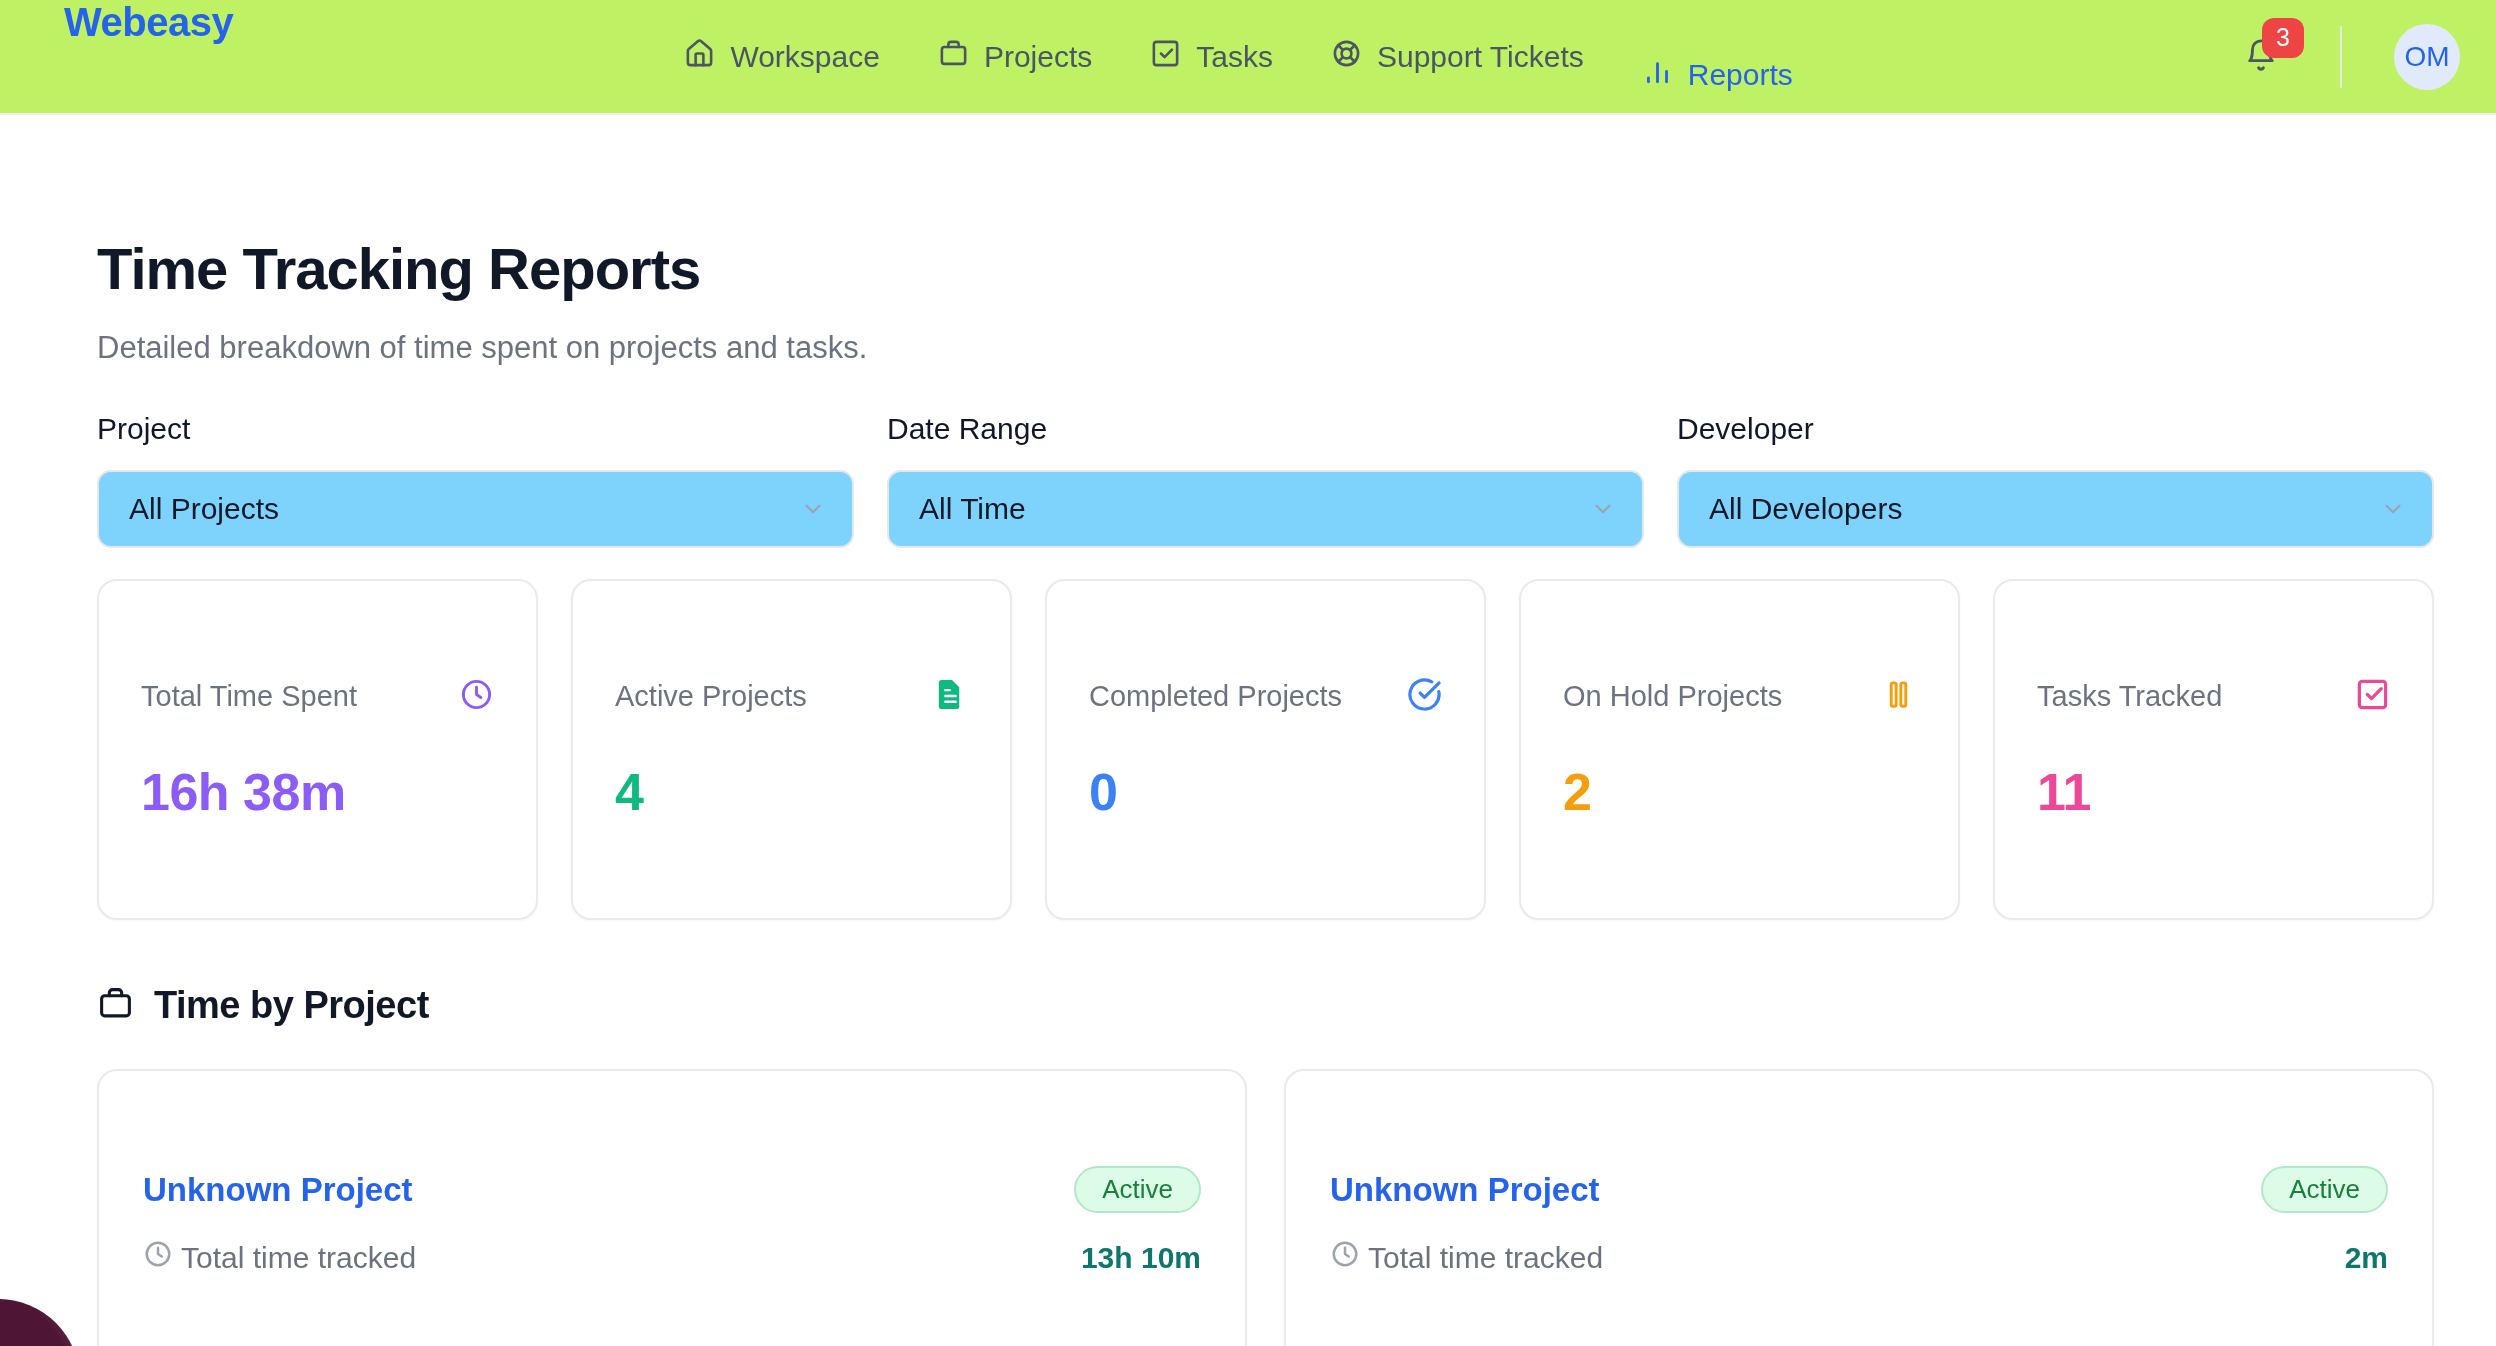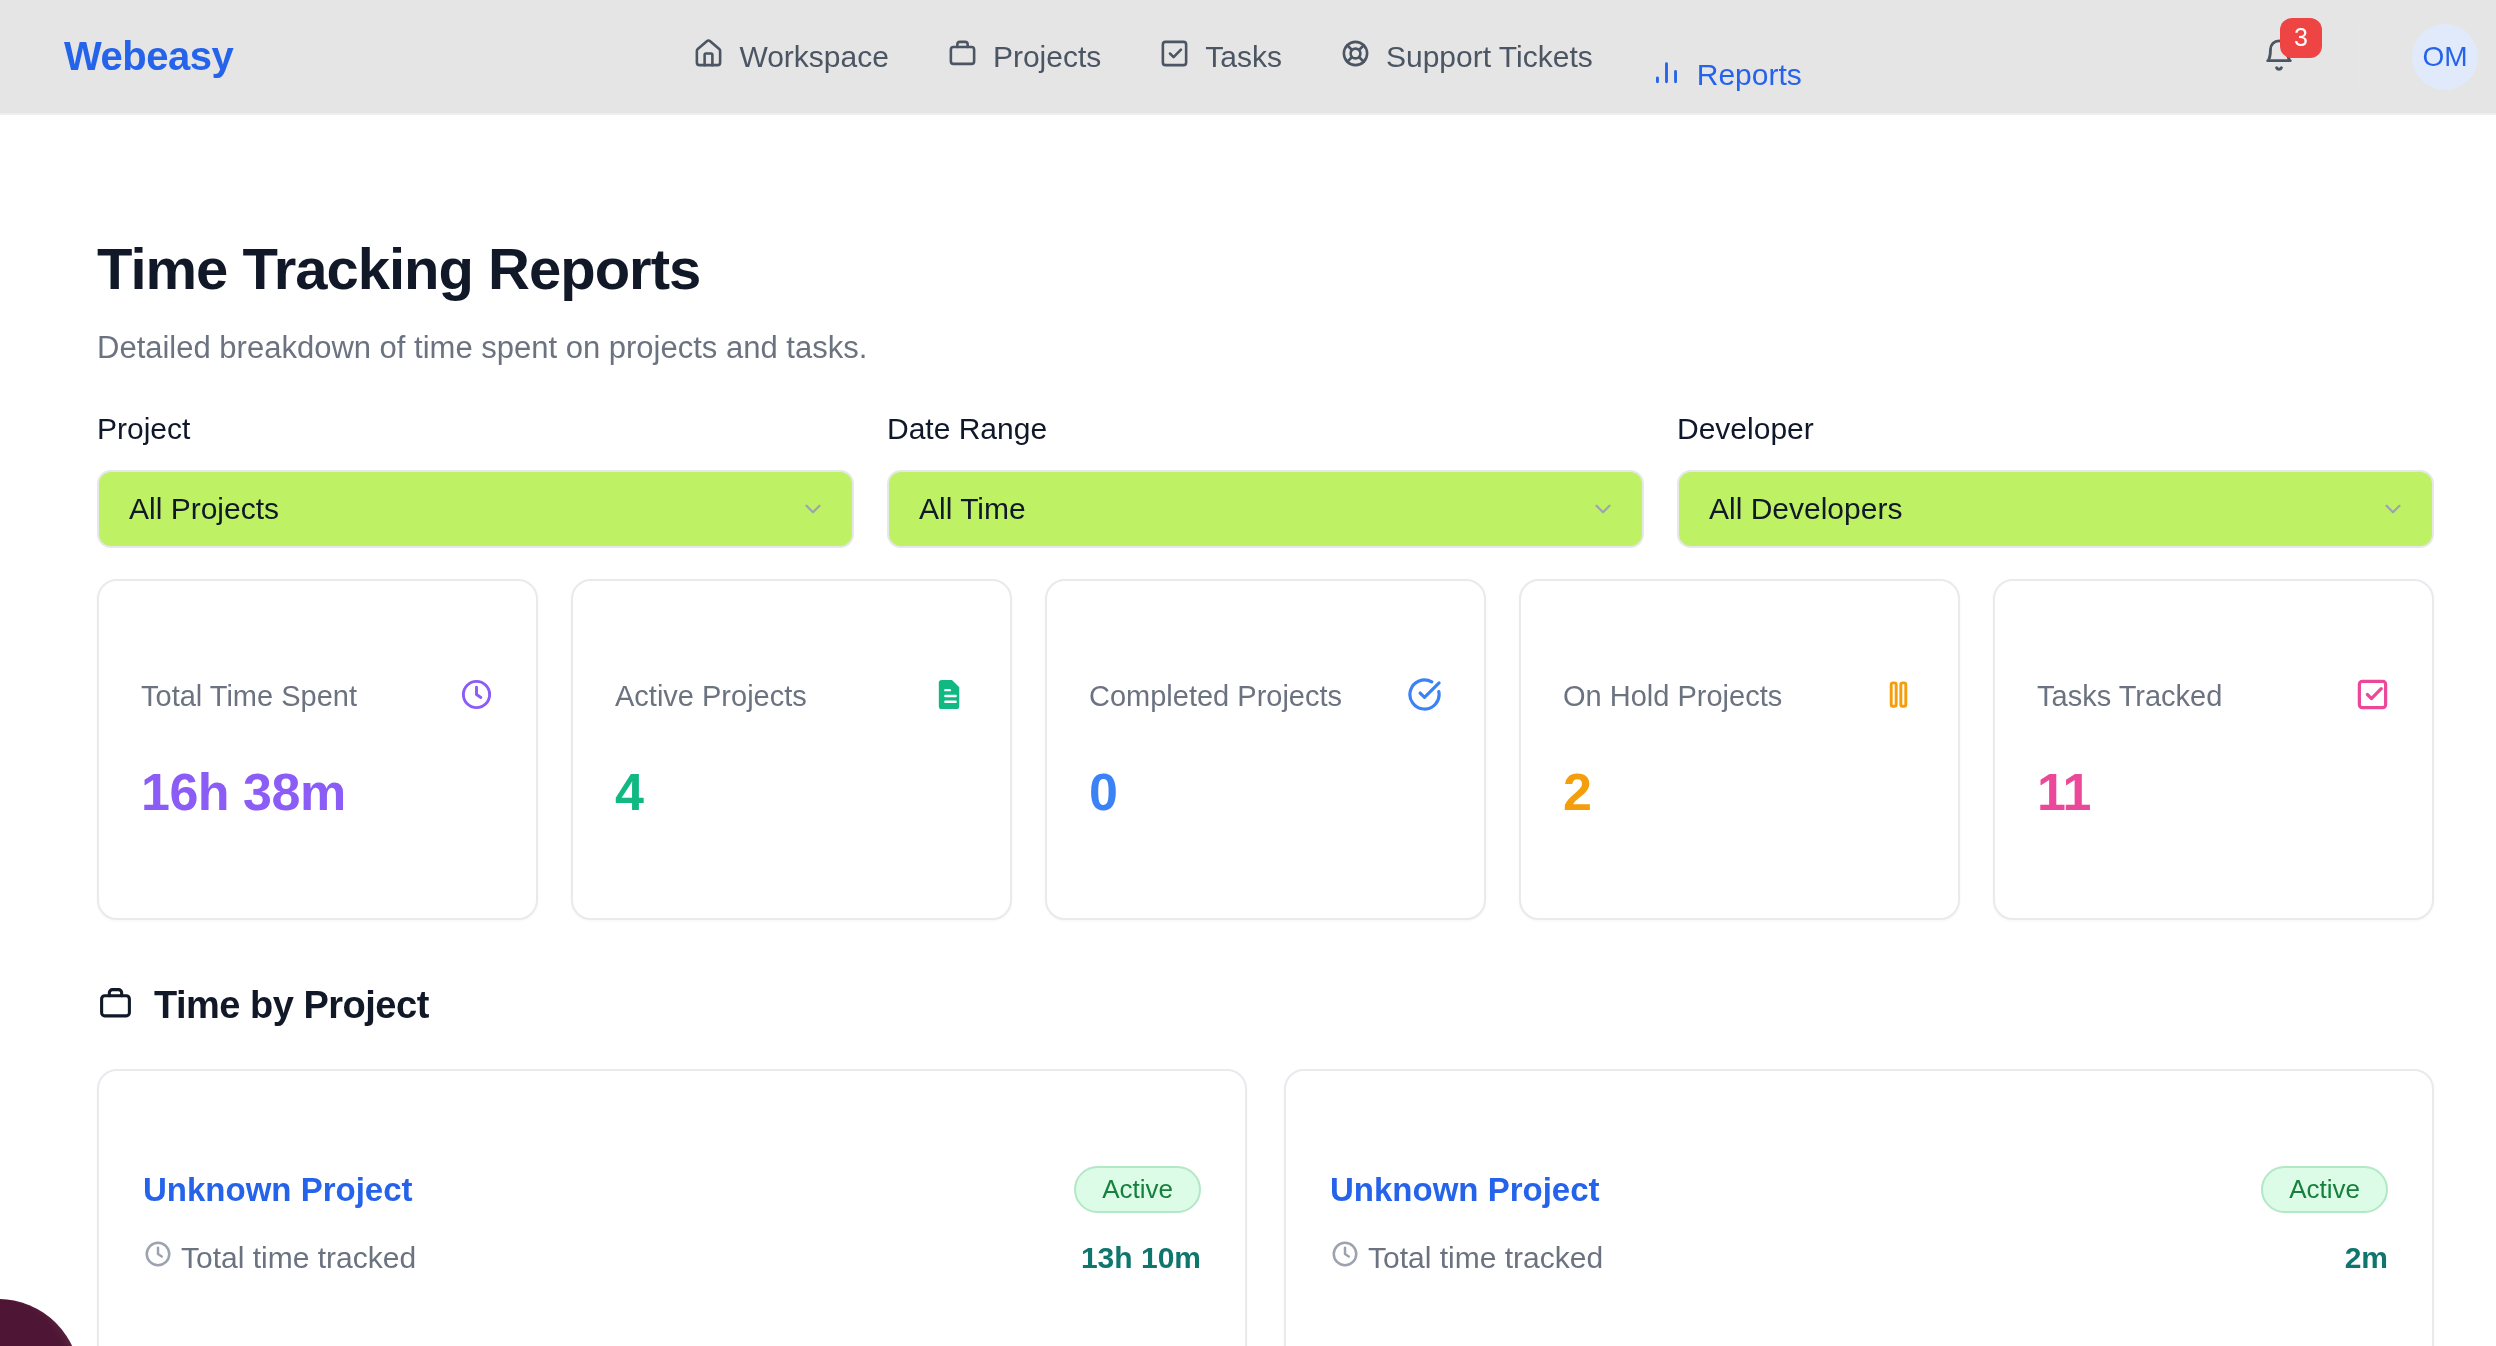--- a/index.html
+++ b/index.html
@@ -1,22 +1,22 @@
 <!DOCTYPE html>
 <html><head>
 <meta charset="utf-8">
 <style>
   * { margin:0; padding:0; box-sizing:border-box; }
   html,body { width:2496px; height:1346px; overflow:hidden; background:#fff;
     font-family:"Liberation Sans", sans-serif; color:#111827; }
   .page { position:relative; width:2496px; height:1346px; background:#fff; overflow:hidden; }
 
   
-  .header { height:115px; display:flex; align-items:center; background:#e5e5e5;
-    border-bottom:2px solid #eceef1; padding:0 18px 0 64px; }
+  .header { height:115px; display:flex; background:#bef264;
+    border-bottom:2px solid #eceef1; padding:0 36px 0 64px; }
   .logo { font-size:40px; font-weight:700; color:#2563eb; letter-spacing:-0.5px; cursor:pointer; }
   .nav { flex:1; display:flex; justify-content:center; align-items:center; gap:58px; }
   .nav-item { display:flex; align-items:center; gap:15px; font-size:30px; color:#4b5563; cursor:pointer; }
   .nav-item svg { width:31px; height:31px; }
   .nav-item.active { color:#2563eb;margin-top:36px; }
   .header-right { display:flex; align-items:center; }
   .bell-wrap { position:relative; cursor:pointer; color:#4b5563; }
   .bell-wrap svg { width:34px; height:34px; }
   .badge { position:absolute; top:-20px; right:-26px; min-width:42px; height:40px; padding:0 10px;
     background:#ef4444; color:#fff; font-size:25px; font-weight:500; border-radius:12px;
@@ -29,21 +29,21 @@
   .main { margin-left:97px; width:2337px; padding-top:120px; }
   .page-title { font-size:58px; font-weight:700; letter-spacing:-1px; color:#111827; }
   .page-subtitle { margin-top:28px; font-size:31px; color:#6b7280; }
 
   
   .filters { display:flex; gap:33px; margin-top:46px; }
   .filter { flex:1; }
   .filter-label { font-size:30px; font-weight:500; color:#0f172a; }
   .select { position:relative; margin-top:24px; height:78px; border:2px solid #e5e7eb; border-radius:14px;
     display:flex; align-items:center; padding:0 70px 0 30px; font-size:30px; font-weight:500;
-    color:#111827; background:#bef264; cursor:pointer; }
+    color:#111827; background:#7dd3fc; cursor:pointer; }
   .select .chev { position:absolute; right:26px; top:50%; transform:translateY(-50%); color:#9ca3af; }
   .select .chev svg { width:26px; height:26px; display:block; }
 
   
   .stats { display:flex; gap:33px; margin-top:31px; }
   .stat-card { flex:1; height:341px; background:#fff; border:2px solid #e9eaee; border-radius:20px;
     box-shadow:0 1px 3px rgba(16,24,40,0.04); padding:96px 42px 0 42px; }
   .stat-top { display:flex; align-items:center; justify-content:space-between; }
   .stat-label { font-size:29px; color:#6b7280; }
   .stat-top svg { width:35px; height:35px; }

